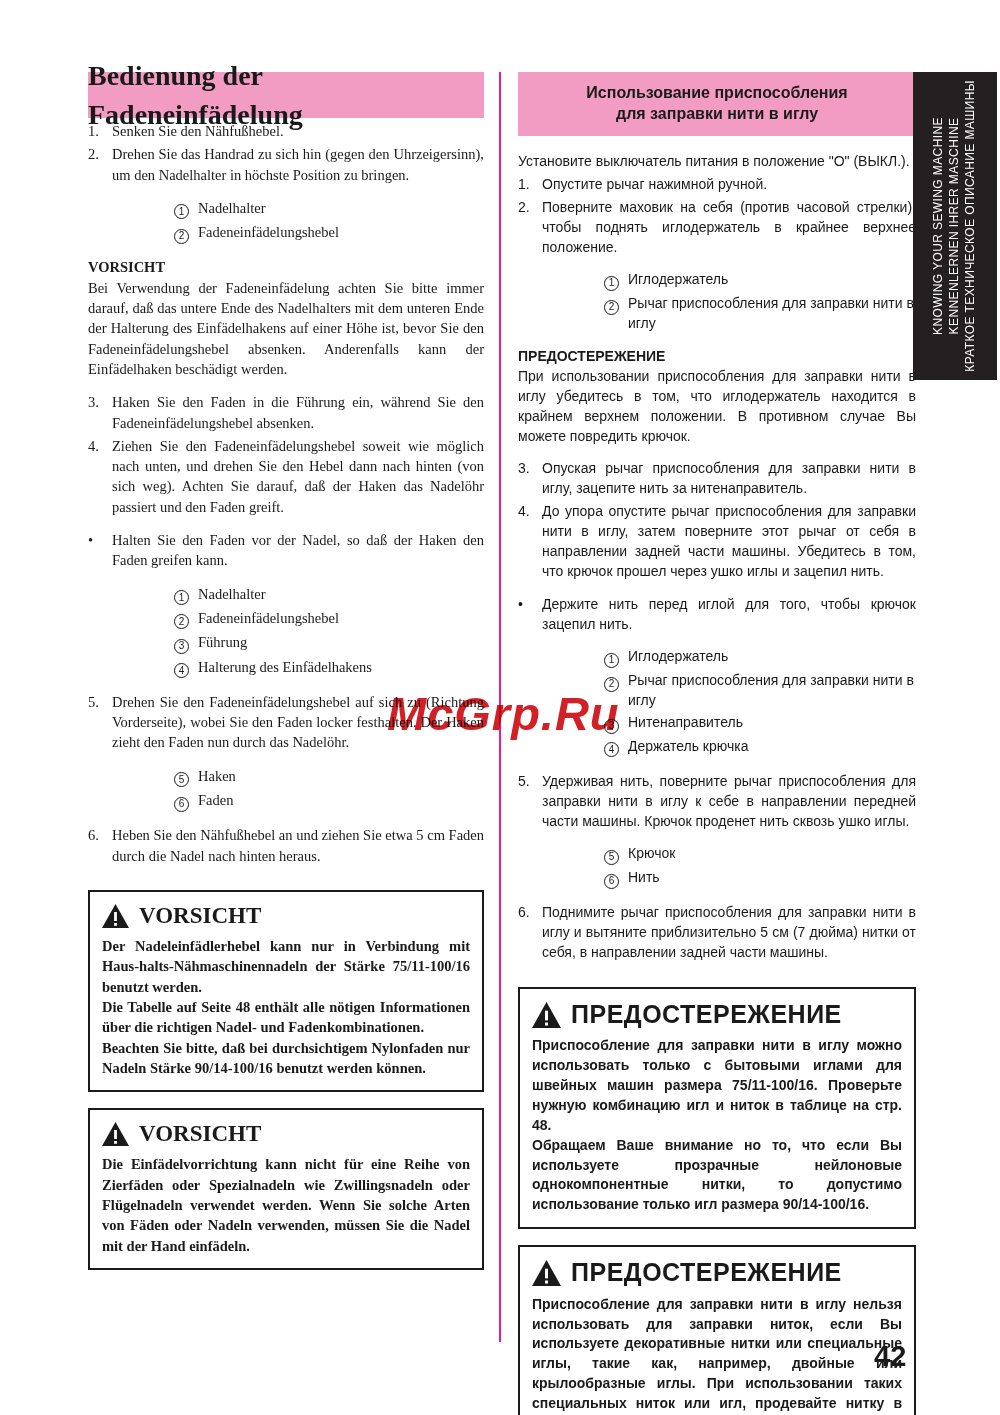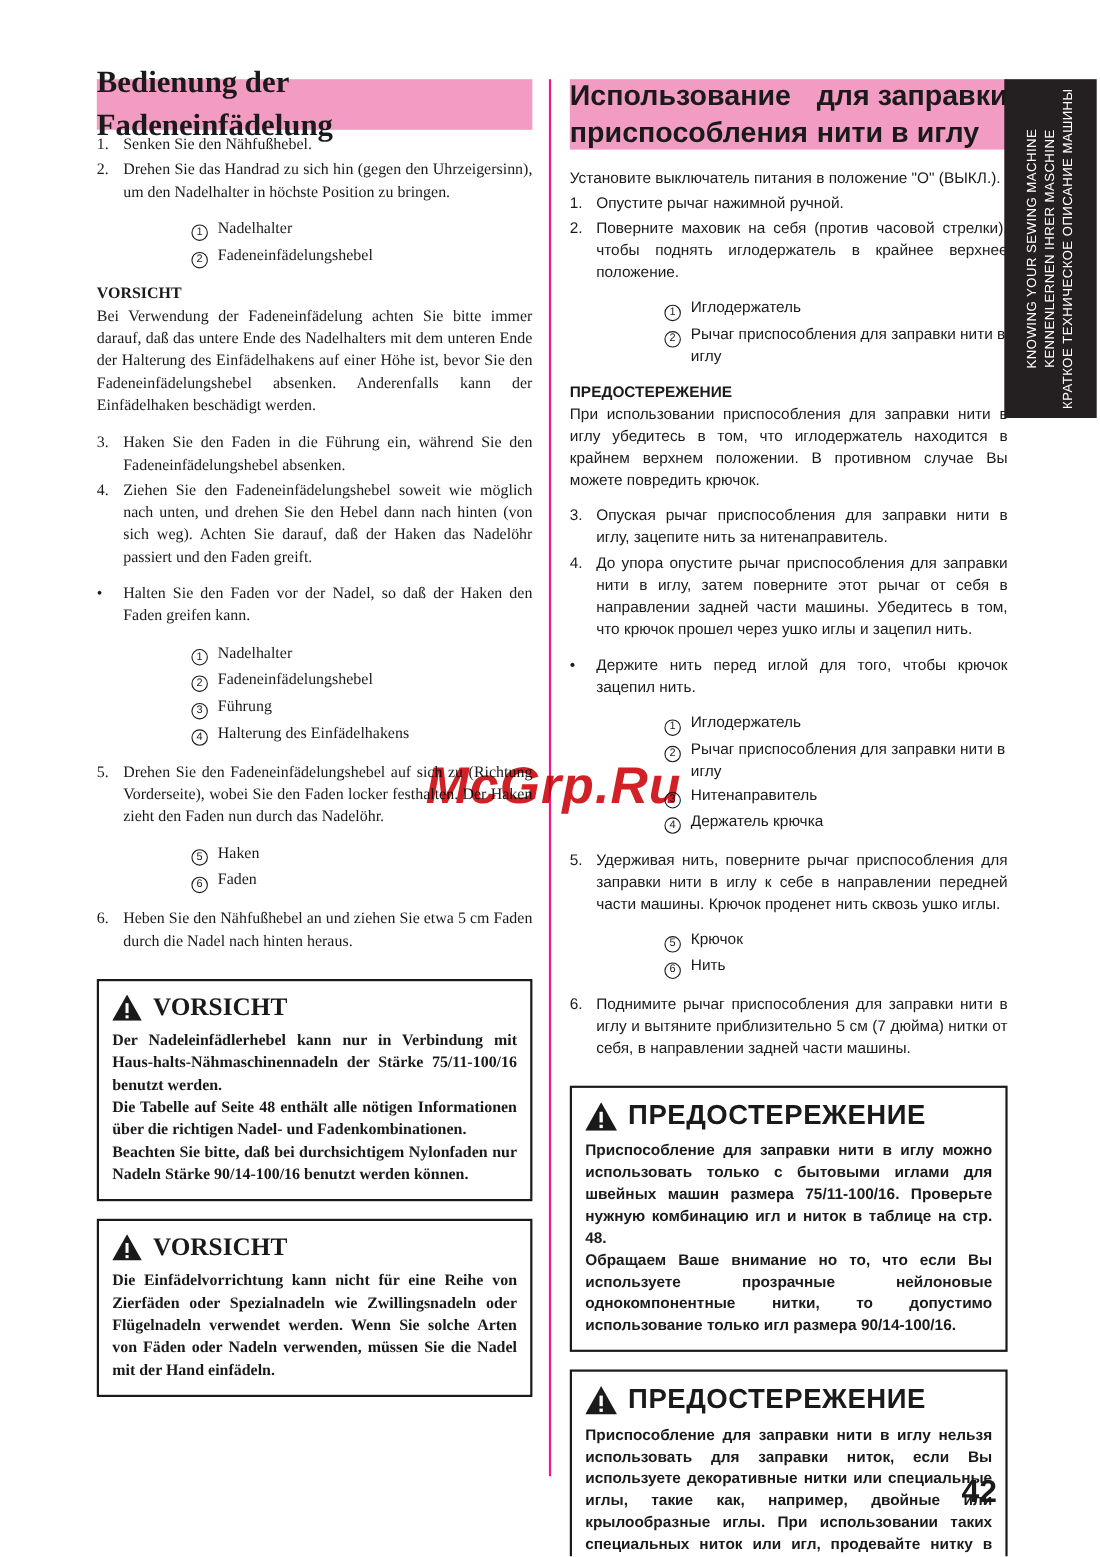--- a/index.html
+++ b/index.html
@@ -31,22 +31,22 @@
     margin-bottom:2px;
   }
   
   .colR{
     position:absolute;left:518px;top:72px;width:398px;
     font-family:"Liberation Sans",sans-serif;
     font-size:14px;line-height:1.42;color:var(--ink);
   }
   .hdrR{
     height:64px;background:var(--pink-header);
-    display:flex;align-items:center;justify-content:center;
-    font-weight:bold;font-size:26px;line-height:1.3;
+    display:flex;flex-direction:column;align-items:center;justify-content:center;
+    font-weight:bold;font-size:16px;line-height:1.3;
     margin-bottom:16px;
   }
 
   .intro{margin-bottom:2px;}
   .step{display:flex;margin-top:3px;}
   .step .n{flex:0 0 24px;}
   .step .t{flex:1;text-align:justify;}
   .gap{margin-top:13px;}
 
   .legend{margin:13px 0 13px 86px;}

